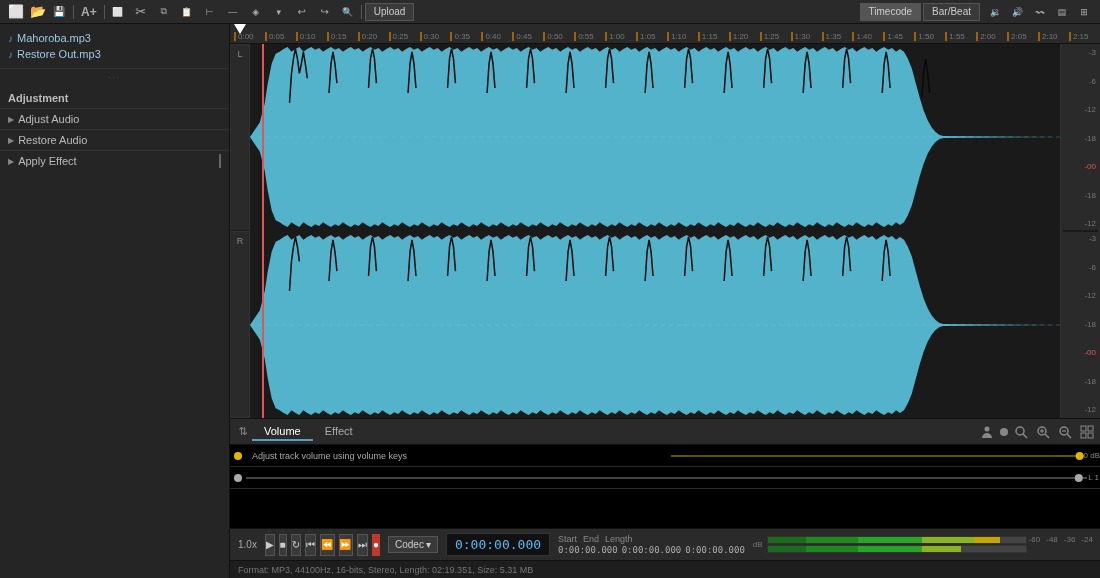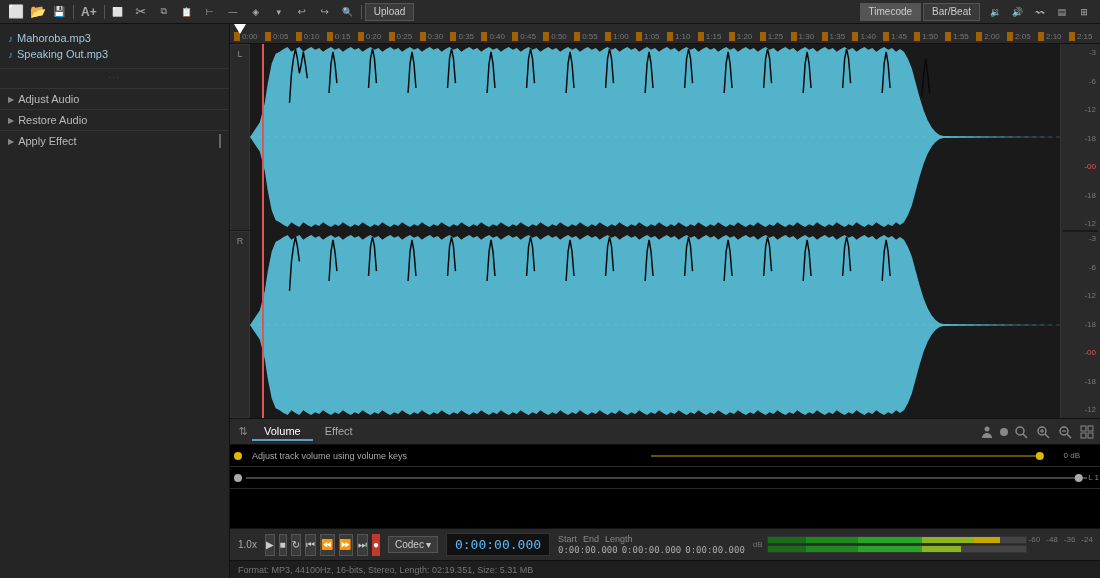--- a/index.html
+++ b/index.html
@@ -93,21 +93,21 @@
     .ruler-marks {
       display: flex;
       width: 100%;
       padding-left: 4px;
     }
     .ruler-mark {
       flex: 1;
       font-size: 8px;
       color: #777;
       white-space: nowrap;
-      border-left: 6px solid #a16207;
+      border-left: 2px solid #a16207;
       padding-left: 2px;
     }
 
     
     #waveform-area {
       flex: 1;
       display: flex;
       overflow: hidden;
       background: #1a1a1a;
     }
@@ -328,26 +328,27 @@
 <div id="main-area">
 
   <div id="left-panel">
     <div id="file-list">
       <div class="file-item">
         <span class="file-icon">♪</span>
         <span>Mahoroba.mp3</span>
       </div>
       <div class="file-item">
         <span class="file-icon">♪</span>
-        <span>Speaking Out.mp3</span>
+        <span>Restore Out.mp3</span>
       </div>
     </div>
     <div class="panel-dots">...</div>
 
     <div id="adjustment-panel">
+      <div class="adj-title">Adjustment</div>
       <div class="adj-item">
         <span class="adj-triangle">▶</span>
         <span>Adjust Audio</span>
       </div>
       <div class="adj-item">
         <span class="adj-triangle">▶</span>
         <span>Restore Audio</span>
       </div>
       <div class="adj-item">
         <span class="adj-triangle">▶</span>
@@ -552,21 +553,21 @@
 
         <div class="track-row">
           <div style="width:8px;height:8px;border-radius:50%;background:#e0b800;margin:0 4px;"></div>
           <div class="track-row-label">Adjust track volume using volume keys</div>
           <div style="flex:1;position:relative;height:100%;">
             <svg width="100%" height="22" style="position:absolute;top:0;left:0;">
               <line x1="0" y1="11" x2="100%" y2="11" stroke="#c8a800" stroke-width="1"></line>
               <circle cx="99%" cy="11" r="4" fill="#e0b800"></circle>
             </svg>
           </div>
-          <div style="font-size:8px;color:#888;padding:0 20px;white-space:nowrap;">0 dB</div>
+          <div style="font-size:8px;color:#888;padding:0 0;white-space:nowrap;">0 dB</div>
         </div>
 
         <div class="track-row">
           <div style="width:8px;height:8px;border-radius:50%;background:#aaa;margin:0 4px;"></div>
           <div style="flex:1;position:relative;height:100%;">
             <svg width="100%" height="22" style="position:absolute;top:0;left:0;">
               <line x1="0" y1="11" x2="100%" y2="11" stroke="#888" stroke-width="1"></line>
               <circle cx="99%" cy="11" r="4" fill="#aaa"></circle>
             </svg>
           </div>

